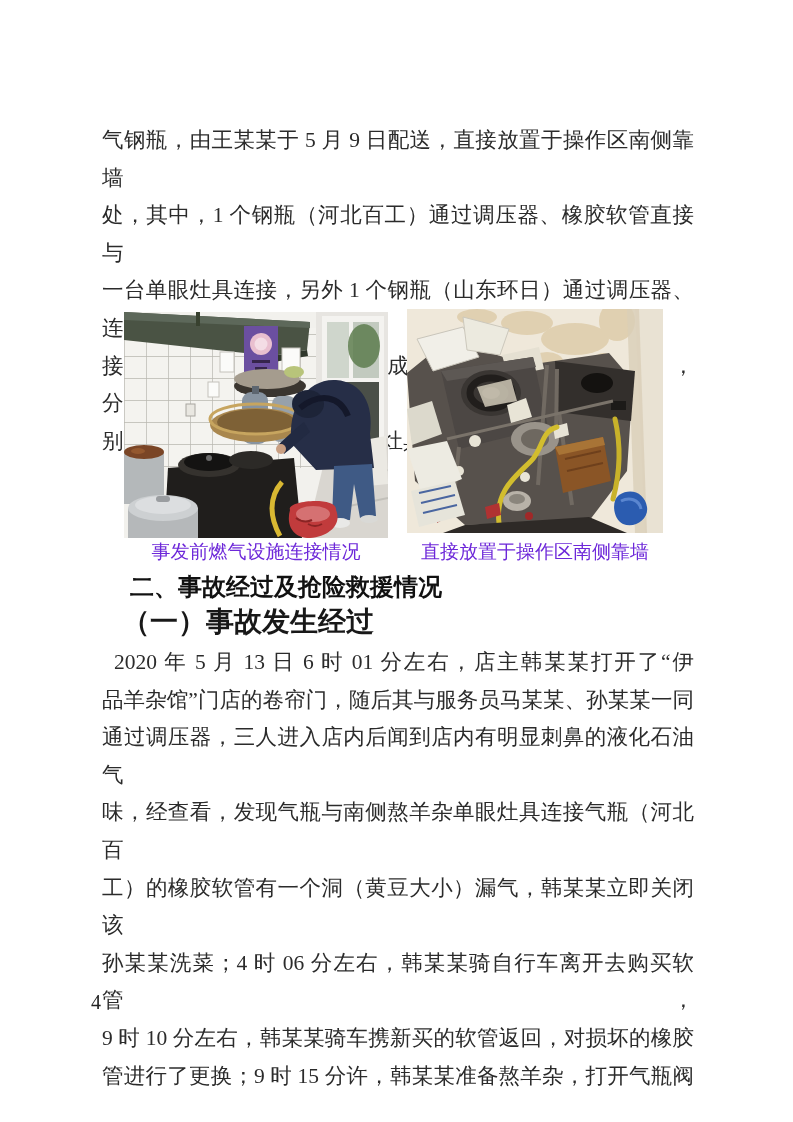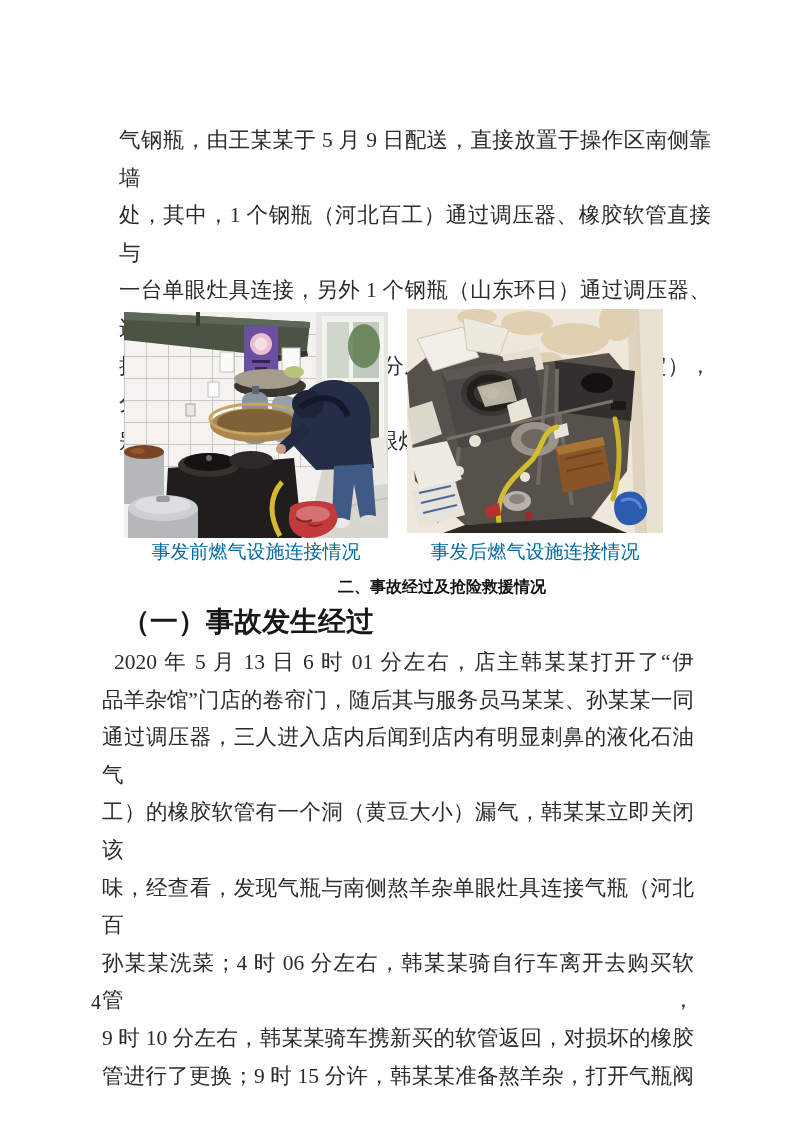--- a/index.html
+++ b/index.html
@@ -7,38 +7,38 @@
     position:relative;width:793px;height:1122px;background:#ffffff;
     font-family:"Liberation Serif","DejaVu Serif",serif;color:#2b2b2b;
     overflow:hidden;
   }
   .textblock{position:absolute;left:102px;width:592px;font-size:21.5px;line-height:37.6px;}
   .tline{text-align:justify;text-align-last:justify;white-space:nowrap0;}
   .tline.lastline{text-align-last:left;}
   .tline.indent1{padding-left:12px;}
   .figure{position:absolute;overflow:hidden;background:#eee;}
   .figure svg{display:block;width:100%;height:100%;}
-  .caption{position:absolute;text-align:center;font-size:19px;color:#0369a1;line-height:22px;}
+  .caption{position:absolute;text-align:center;font-size:19px;color:#6d28d9;line-height:22px;}
   .h-section{
-    position:absolute;left:102px;width:592px;top:570px;padding-left:44px;
+    position:absolute;left:86px;width:592px;top:570px;padding-left:44px;
     font-family:"Liberation Sans","DejaVu Sans",sans-serif;
-    font-size:16px;font-weight:bold;color:#111;line-height:34px;text-align:center;
+    font-size:24px;font-weight:bold;color:#111;line-height:34px;
   }
   .h-sub{
     position:absolute;left:102px;width:592px;top:606px;padding-left:20px;
     font-size:28px;font-weight:bold;color:#181818;line-height:32px;
   }
   .pageno{position:absolute;left:91px;top:991px;font-size:20px;color:#222;}
 </style>
 </head>
 <body>
 
 <div class="page">
 
-  <div class="textblock" style="top:122px;margin-left:17px;">
+  <div class="textblock" style="top:122px;">
     <div class="tline">气钢瓶，由王某某于 5 月 9 日配送，直接放置于操作区南侧靠墙</div>
     <div class="tline">处，其中，1 个钢瓶（河北百工）通过调压器、橡胶软管直接与</div>
     <div class="tline">一台单眼灶具连接，另外 1 个钢瓶（山东环日）通过调压器、连</div>
     <div class="tline">接橡胶软管后再通过三通阀分成两条支管（使用卡箍固定），分</div>
     <div class="tline lastline">别连接到蒸煮炉和另一台单眼灶具上。</div>
   </div>
 
   <div class="figure" style="left:124px;top:312px;width:264px;height:226px;">
     <svg viewBox="0 0 264 226" preserveAspectRatio="none">
       <defs>
@@ -200,31 +200,31 @@
       <path d="M12,184 L44,177 M14,194 L48,186 M16,204 L50,196" stroke="#4a66a0" stroke-width="2" fill="none"></path>
 
       <path d="M212,186 C224,178 238,184 240,198 C242,210 228,220 216,215 C206,210 204,192 212,186 Z" fill="#2b5cb0"></path>
       <path d="M214,192 C222,188 232,190 234,200" fill="none" stroke="#5a86d0" stroke-width="3"></path>
 
       <polygon points="58,216 182,208 220,224 36,224" fill="#2e2a27"></polygon>
     </svg>
   </div>
 
   <div class="caption" style="left:124px;top:541px;width:264px;">事发前燃气设施连接情况</div>
-  <div class="caption" style="left:407px;top:541px;width:256px;">事发后燃气设施连接情况</div>
+  <div class="caption" style="left:407px;top:541px;width:256px;">直接放置于操作区南侧靠墙</div>
 
   <div class="h-section">二、事故经过及抢险救援情况</div>
   <div class="h-sub">（一）事故发生经过</div>
 
   <div class="textblock" style="top:644px;">
     <div class="tline indent1">2020 年 5 月 13 日 6 时 01 分左右，店主韩某某打开了“伊</div>
     <div class="tline">品羊杂馆”门店的卷帘门，随后其与服务员马某某、孙某某一同</div>
     <div class="tline">通过调压器，三人进入店内后闻到店内有明显刺鼻的液化石油气</div>
+    <div class="tline">味，经查看，发现气瓶与南侧熬羊杂单眼灶具连接气瓶（河北百</div>
     <div class="tline">工）的橡胶软管有一个洞（黄豆大小）漏气，韩某某立即关闭该</div>
-    <div class="tline">味，经查看，发现气瓶与南侧熬羊杂单眼灶具连接气瓶（河北百</div>
     <div class="tline">孙某某洗菜；4 时 06 分左右，韩某某骑自行车离开去购买软管，</div>
     <div class="tline">9 时 10 分左右，韩某某骑车携新买的软管返回，对损坏的橡胶</div>
     <div class="tline">管进行了更换；9 时 15 分许，韩某某准备熬羊杂，打开气瓶阀</div>
   </div>
 
   <div class="pageno">4</div>
 
 </div>
 
 </body></html>

